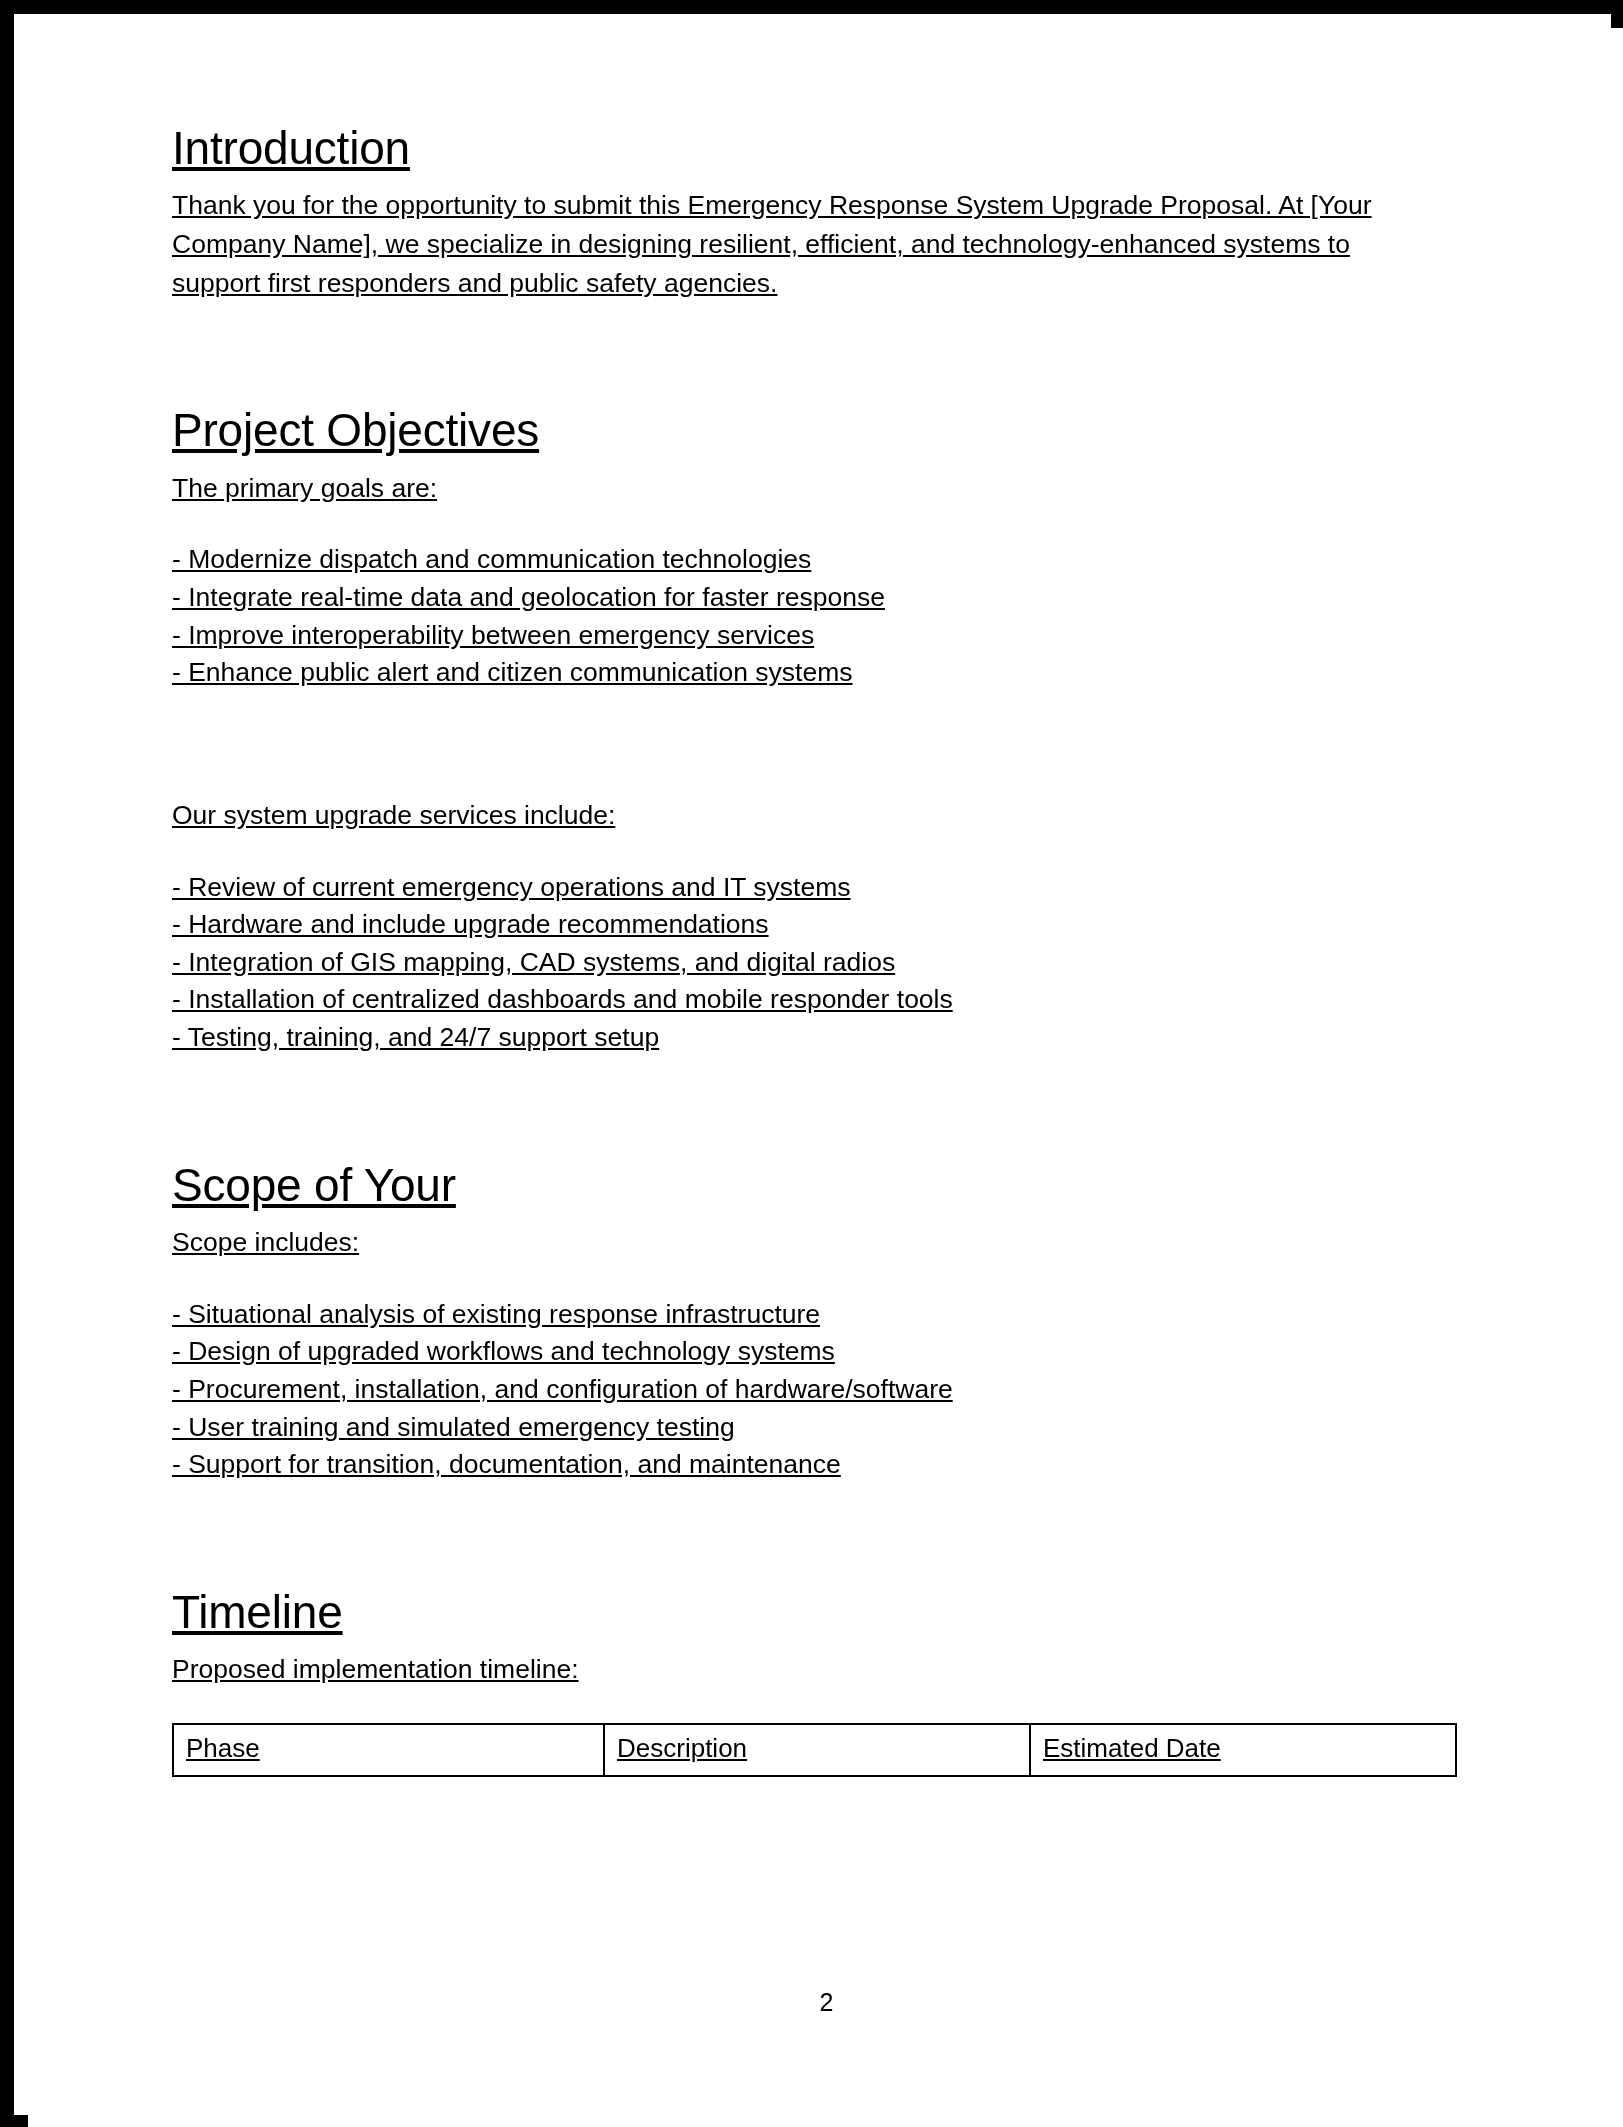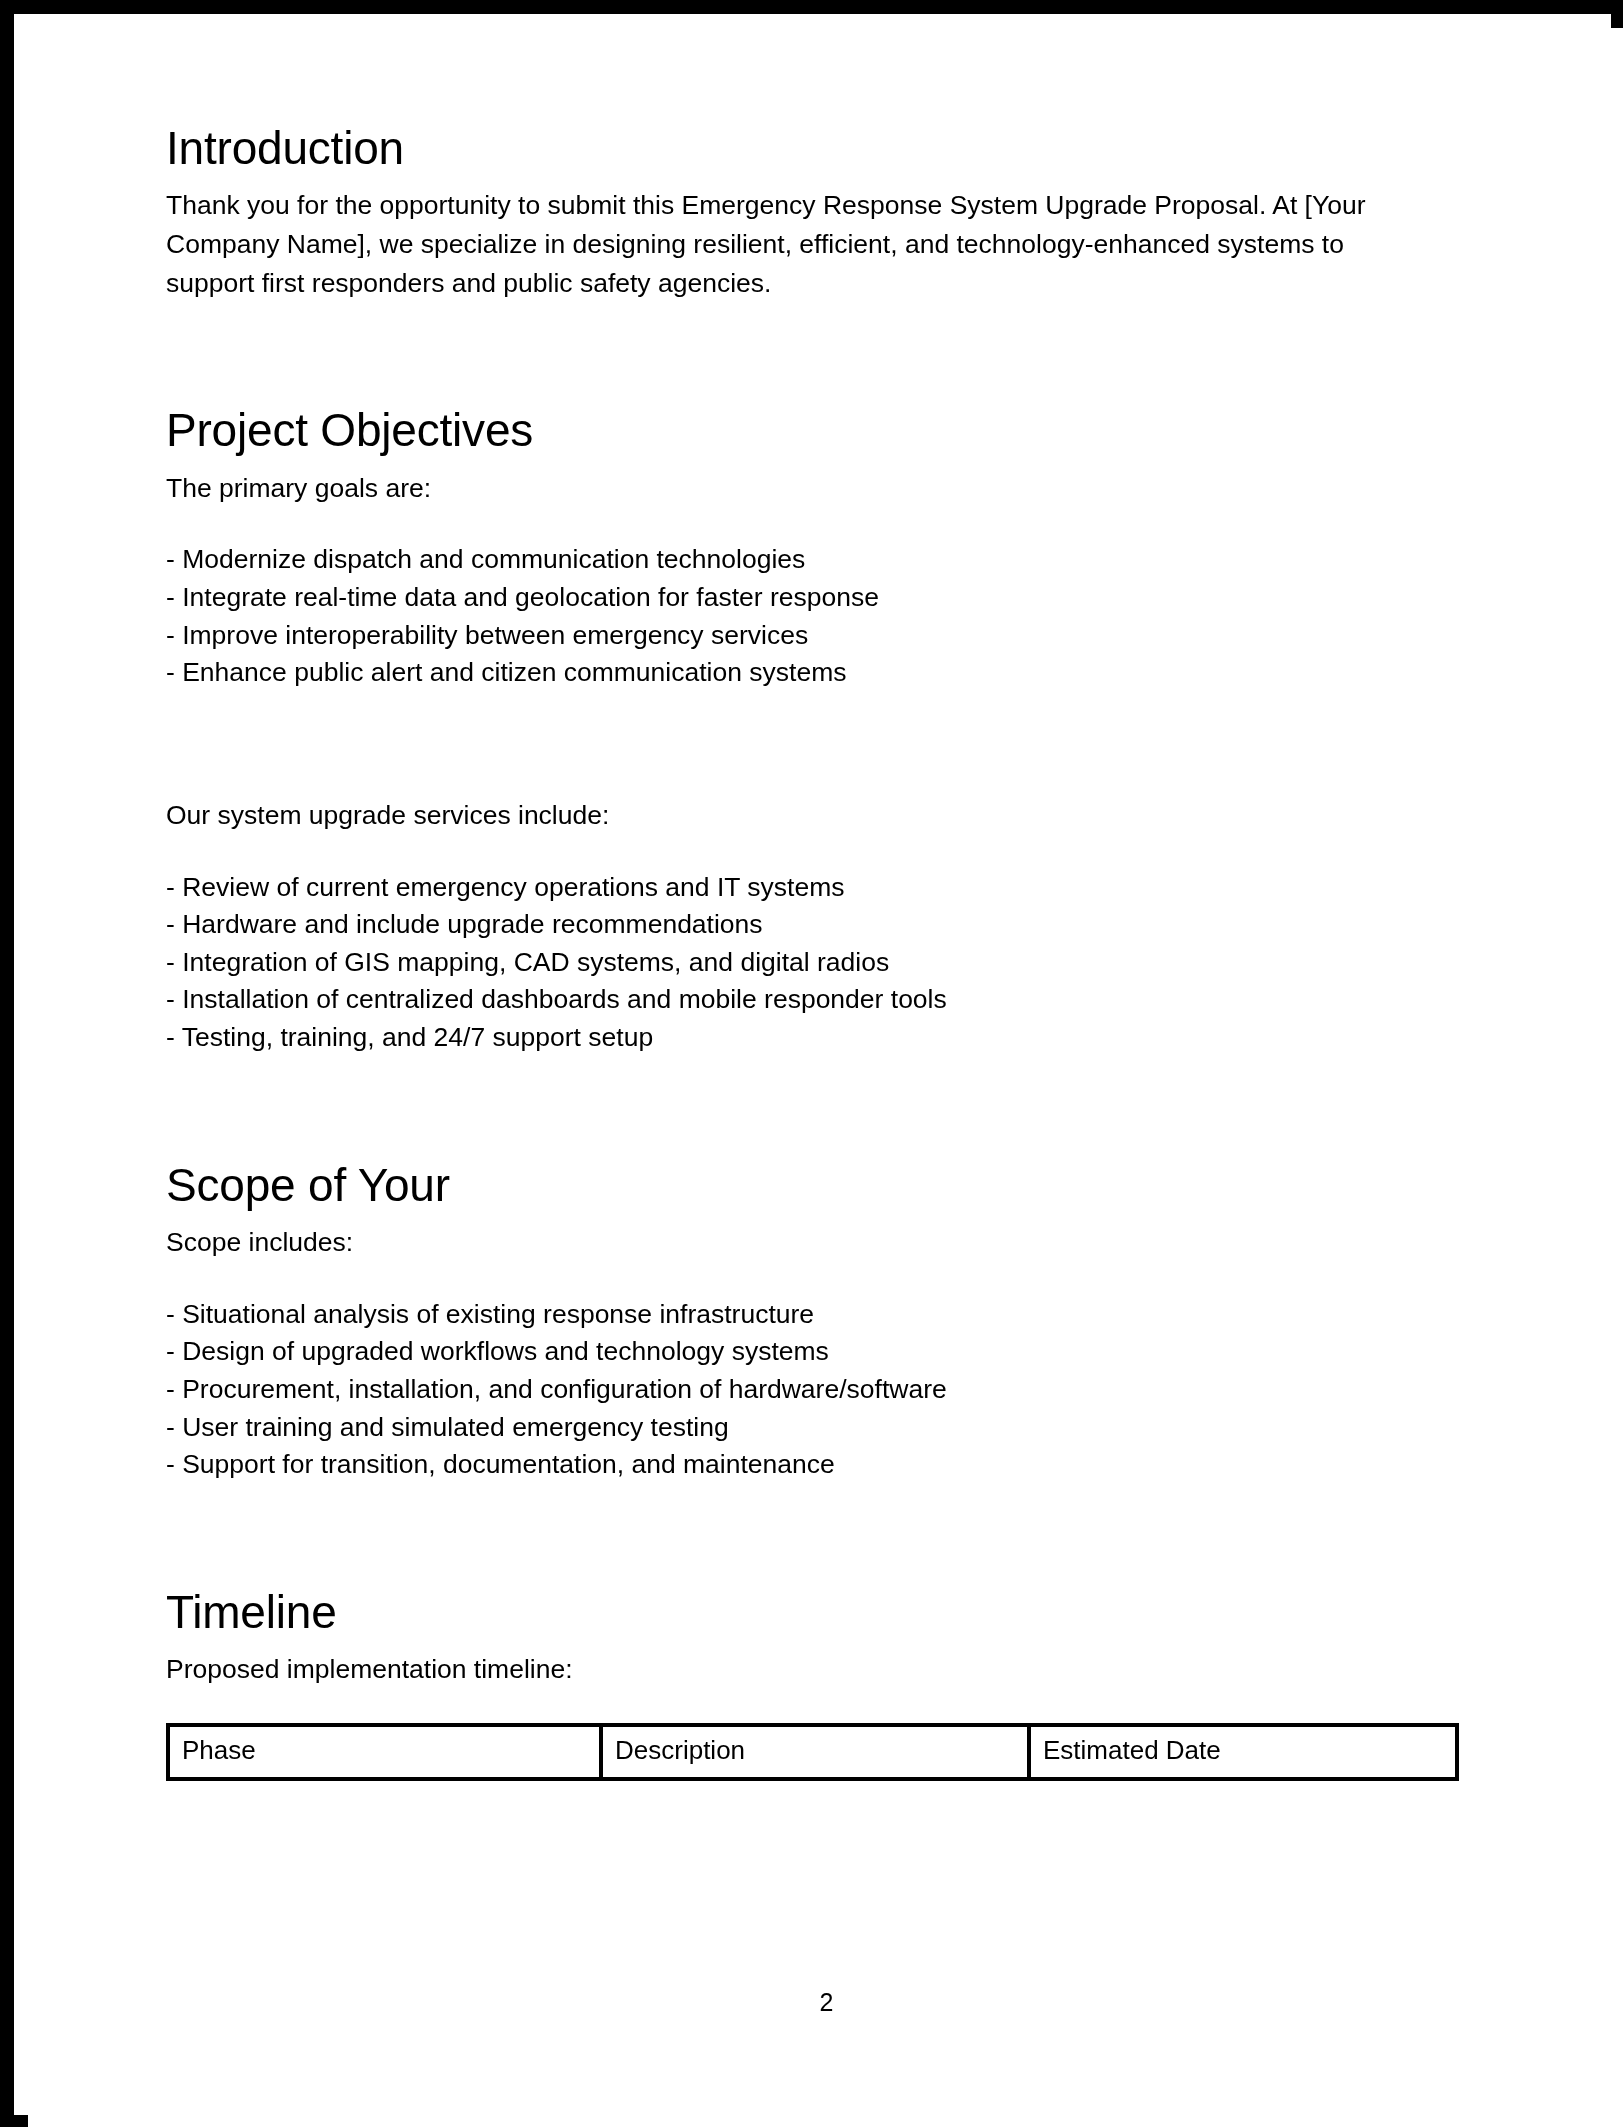--- a/index.html
+++ b/index.html
@@ -35,23 +35,24 @@
     position: absolute;
     left: 14px;
     top: 14px;
     width: 1597px;
     height: 2101px;
     background: #ffffff;
   }
 
   .content {
     position: absolute;
-    left: 138px;
+    left: 144px;
     top: 96px;
     width: 1290px;
+    text-decoration: underline;
   }
 
   h1.doc-heading {
     font-size: 46px;
     font-weight: normal;
     line-height: 1.05;
     margin: 0 0 14px 0;
     letter-spacing: -0.2px;
   }
 
@@ -94,21 +95,21 @@
     margin: 0;
   }
 
   table.timeline-table {
     border-collapse: collapse;
     margin-top: 34px;
     width: 1205px;
     table-layout: fixed;
   }
   table.timeline-table th {
-    border: 4px solid #000000;
+    border: 2px solid #000000;
     font-size: 26px;
     font-weight: normal;
     text-align: left;
     padding: 9px 12px 11px 12px;
     line-height: 1.15;
     background: #ffffff;
   }
   table.timeline-table th.col-phase { width: 405px; }
   table.timeline-table th.col-desc { width: 400px; }
   table.timeline-table th.col-date { width: 400px; }

